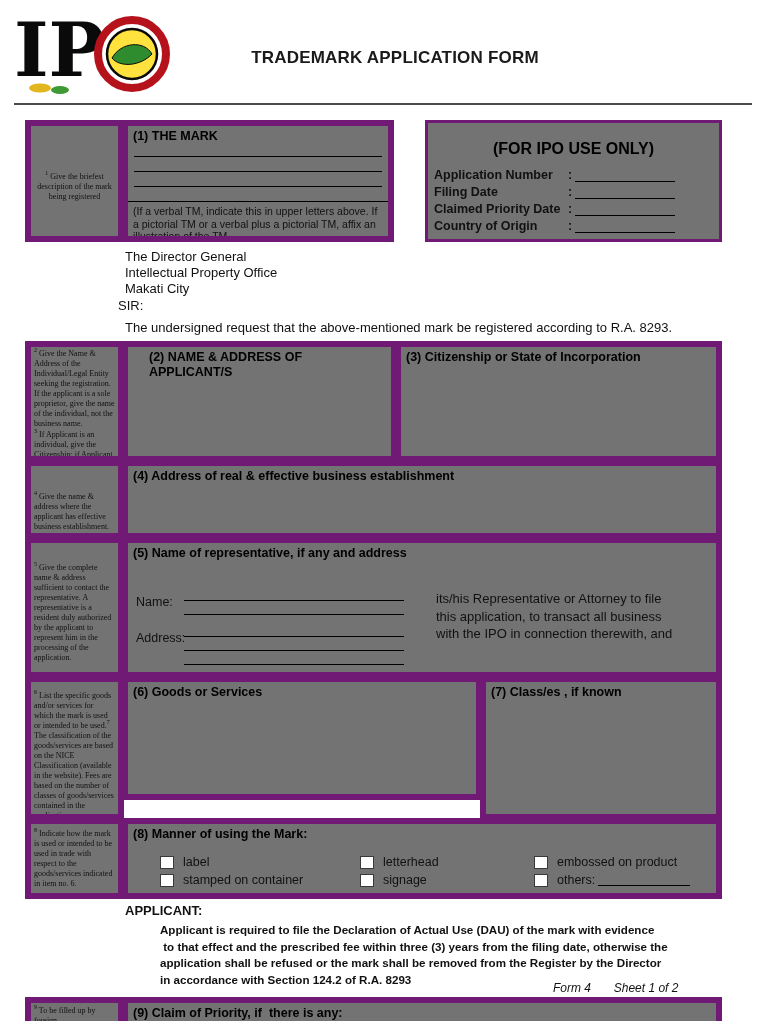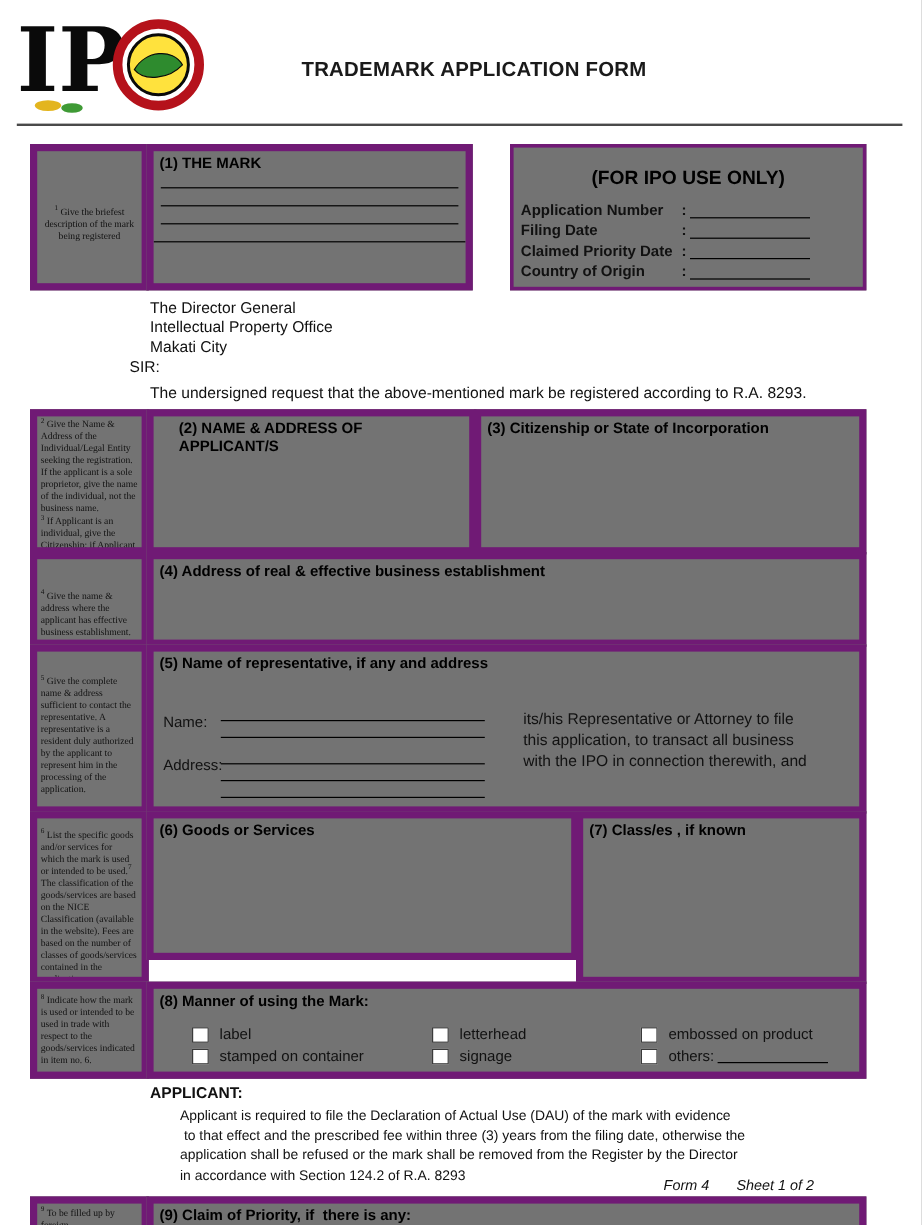--- a/index.html
+++ b/index.html
@@ -49,20 +49,21 @@
       <span>Give the briefest description of the mark being registered</span>
     </div>
   </div>
 
   <div class="cell" style="left:122px;top:120px;width:272px;height:122px">
     <div class="sec-title" style="padding:3px 5px">(1) THE MARK</div>
     <div class="mark-rule" style="margin:0 6px;height:10px"></div>
     <div class="mark-rule" style="margin:0 6px;height:15px"></div>
     <div class="mark-rule" style="margin:0 6px;height:15px"></div>
     <div class="mark-rule" style="height:15px"></div>
+    <div style="padding:3px 5px;font-size:10.5px;line-height:12.5px">(If a verbal TM, indicate this in upper letters above. If a pictorial TM or a verbal plus a pictorial TM, affix an illustration of the TM</div>
   </div>
 
   <div class="cell" style="left:425px;top:120px;width:297px;height:122px;border-width:3px">
     <div class="sec-title" style="text-align:center;padding-top:18px;font-size:16px">(FOR IPO USE ONLY)</div>
     <div style="padding-top:9px">
       <div class="ipo-row">
         <span class="ipo-label">Application Number</span>
           <span class="ipo-colon">:</span>
           <span class="ipo-line"></span>
       </div>
@@ -82,21 +83,21 @@
           <span class="ipo-line"></span>
       </div>
     </div>
   </div>
 
   <div class="abs" style="left:125px;top:249px">
     <div class="letter-line">The Director General</div>
     <div class="letter-line">Intellectual Property Office</div>
     <div class="letter-line">Makati City</div>
   </div>
-  <div class="abs letter-line" style="left:108px;top:298px">SIR:</div>
+  <div class="abs letter-line" style="left:118px;top:298px">SIR:</div>
   <div class="abs letter-line" style="left:125px;top:320px;width:615px">The undersigned request that the above-mentioned mark be registered according to R.A. 8293.</div>
 
   <div class="cell" style="left:25px;top:341px;width:99px;height:121px">
     <div class="note-text" style="padding:2px 3px">
       <p><sup>2</sup> <span>Give the Name &amp; Address of the Individual/Legal Entity seeking the registration. If the applicant is a sole proprietor, give the name of the individual, not the business name.</span></p>
       <p style="margin-top:1px"><sup>3</sup> <span>If Applicant is an individual, give the Citizenship; if Applicant is a Legal Entity, give the country of incorporation</span></p>
     </div>
   </div>
   <div class="cell" style="left:122px;top:341px;width:275px;height:121px">
     <div class="sec-title" style="padding:3px 21px">(2) NAME &amp; ADDRESS OF APPLICANT/S</div>
@@ -180,21 +181,21 @@
       <span>embossed on product</span>
     </div>
     <div class="opt" style="left:406px;top:49px">
       <span class="cb"></span>
       <span>others:</span>
       <span class="others-line"></span>
     </div>
   </div>
 
   <div class="abs" style="left:125px;top:903px;font-weight:bold;font-size:13px">APPLICANT:</div>
-  <div class="abs" style="left:150px;top:922px;font-weight:normal;font-size:11.6px;line-height:16.5px">
+  <div class="abs" style="left:160px;top:922px;font-weight:bold;font-size:11.6px;line-height:16.5px">
     <div class="pre">Applicant is required to file the Declaration of Actual Use (DAU) of the mark with evidence</div>
     <div class="pre"> to that effect and the prescribed fee within three (3) years from the filing date, otherwise the</div>
     <div class="pre">application shall be refused or the mark shall be removed from the Register by the Director</div>
     <div class="pre">in accordance with Section 124.2 of R.A. 8293</div>
   </div>
 
   <div class="abs" style="left:553px;top:981px;font-style:italic;font-size:12px">
     <span>Form 4</span>
     <span style="display:inline-block;width:16px"></span>
     <span>Sheet 1 of 2</span>

